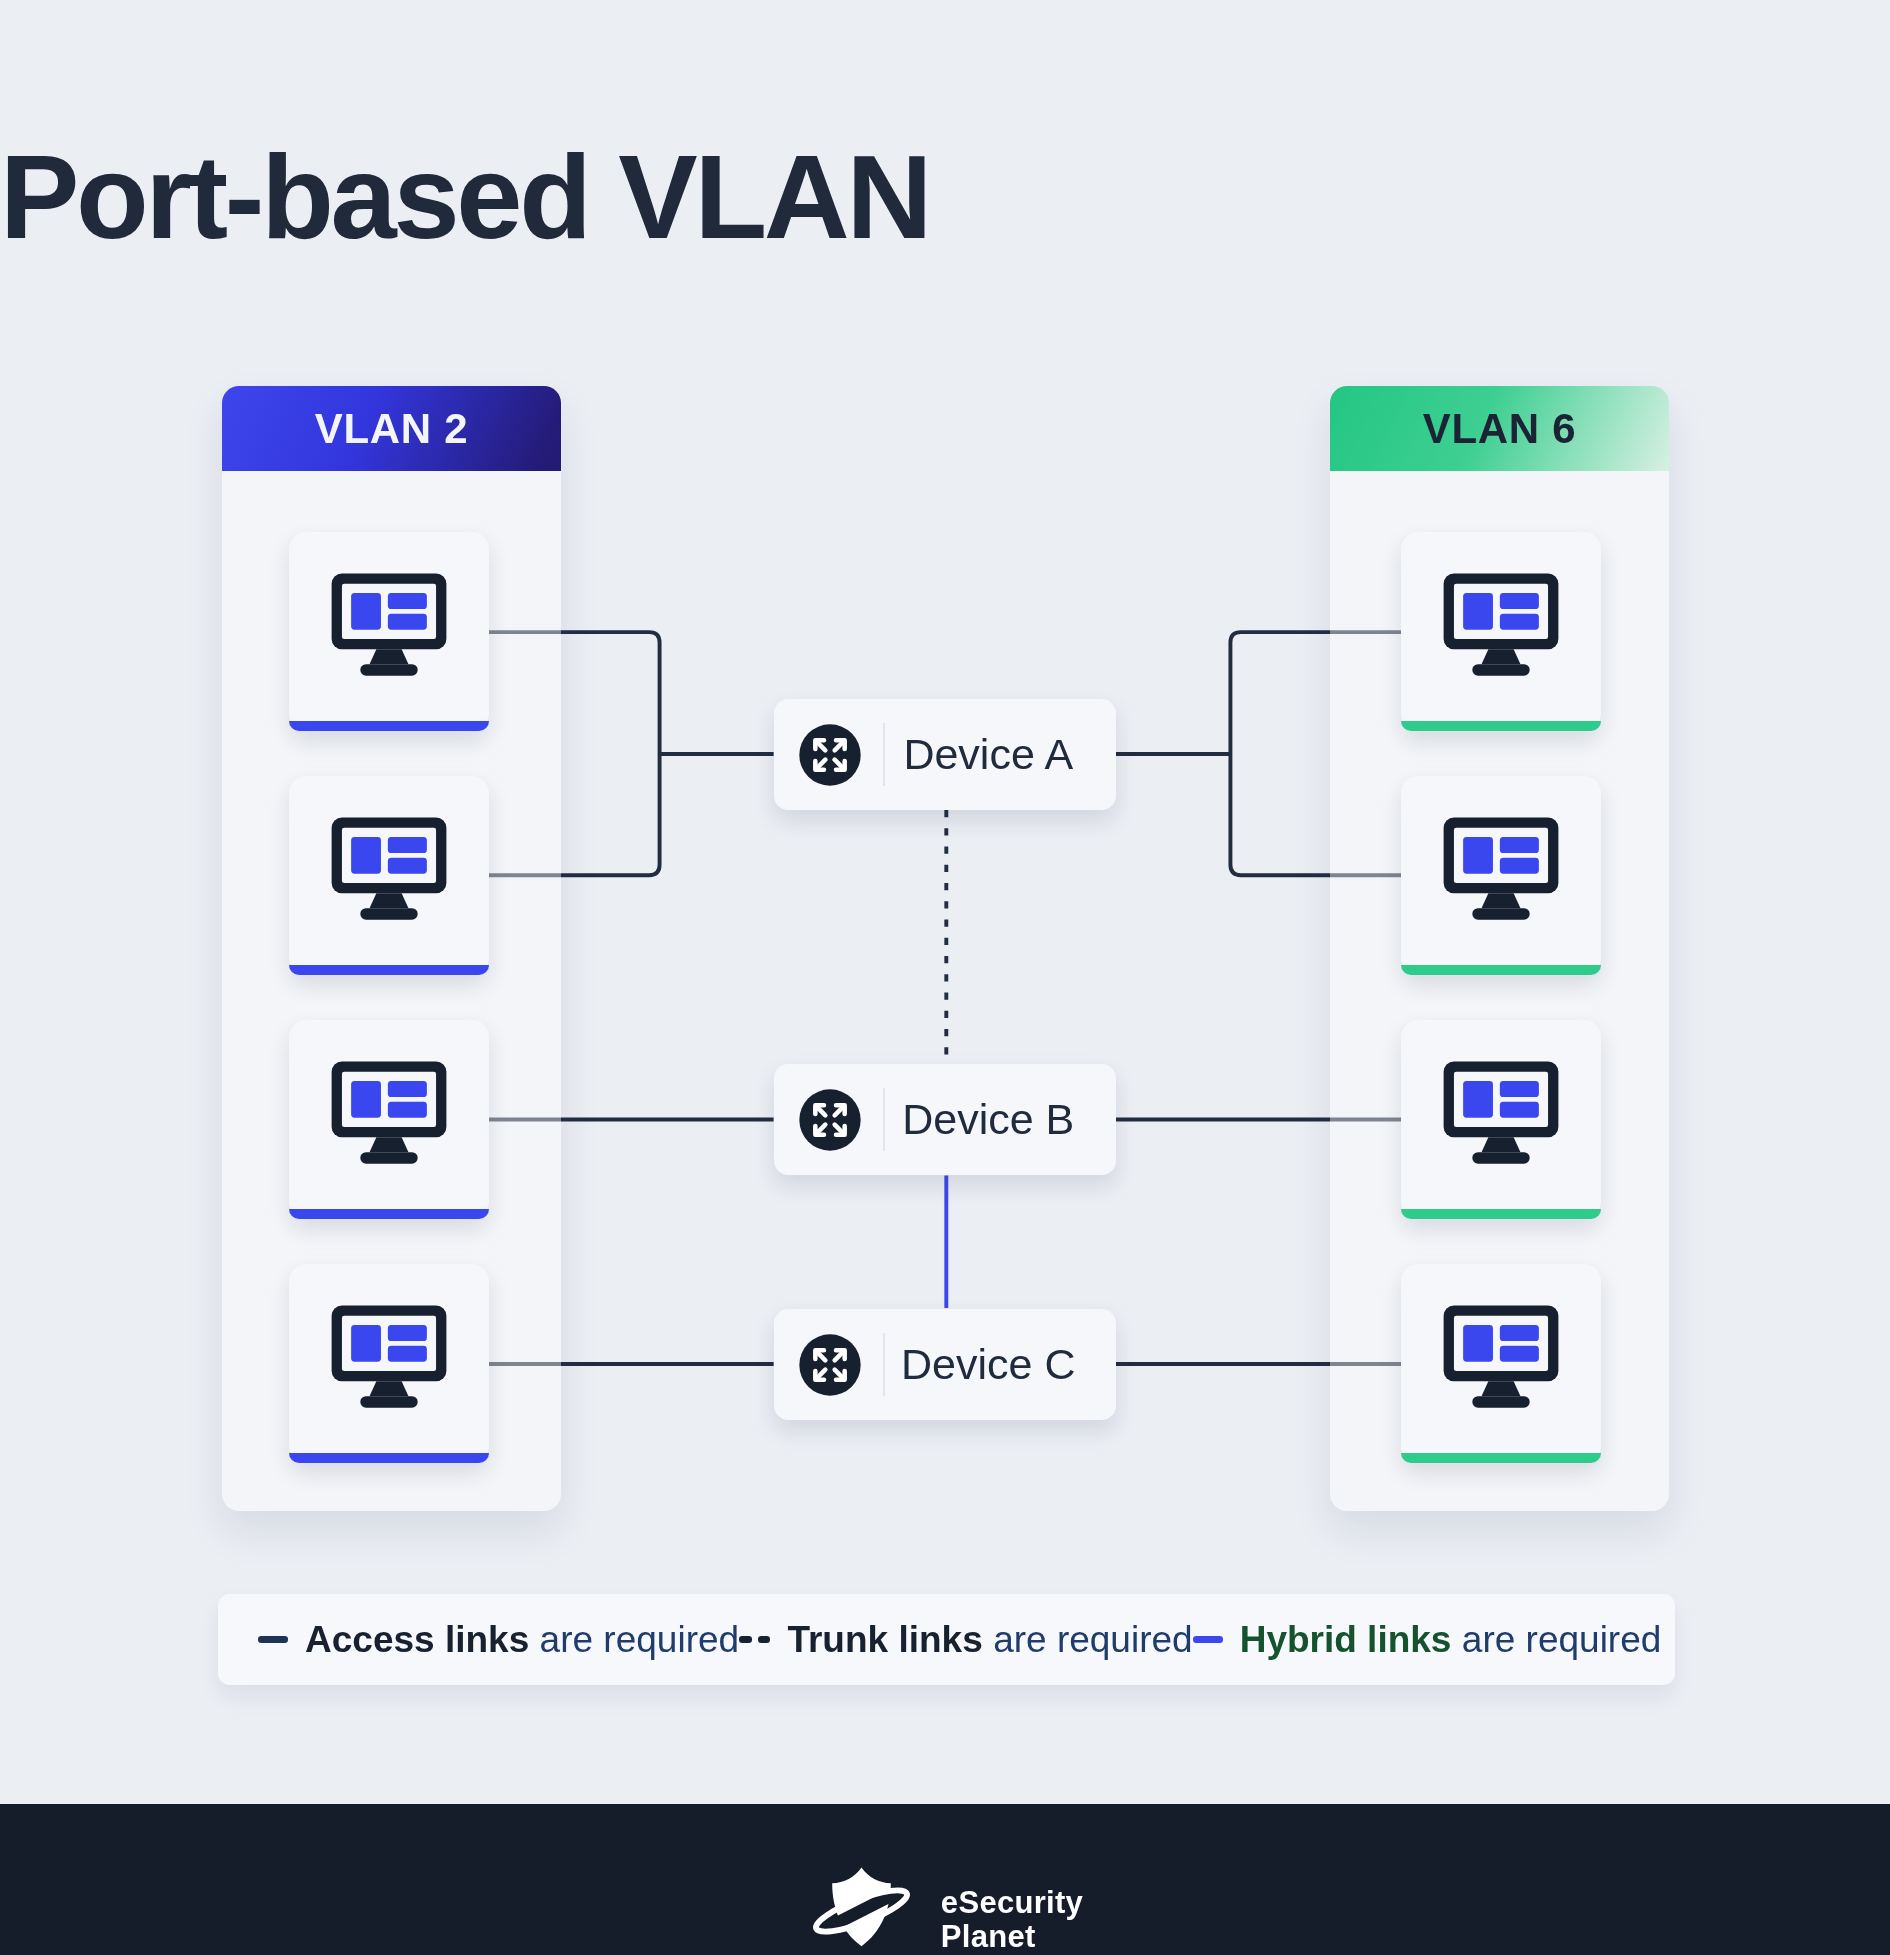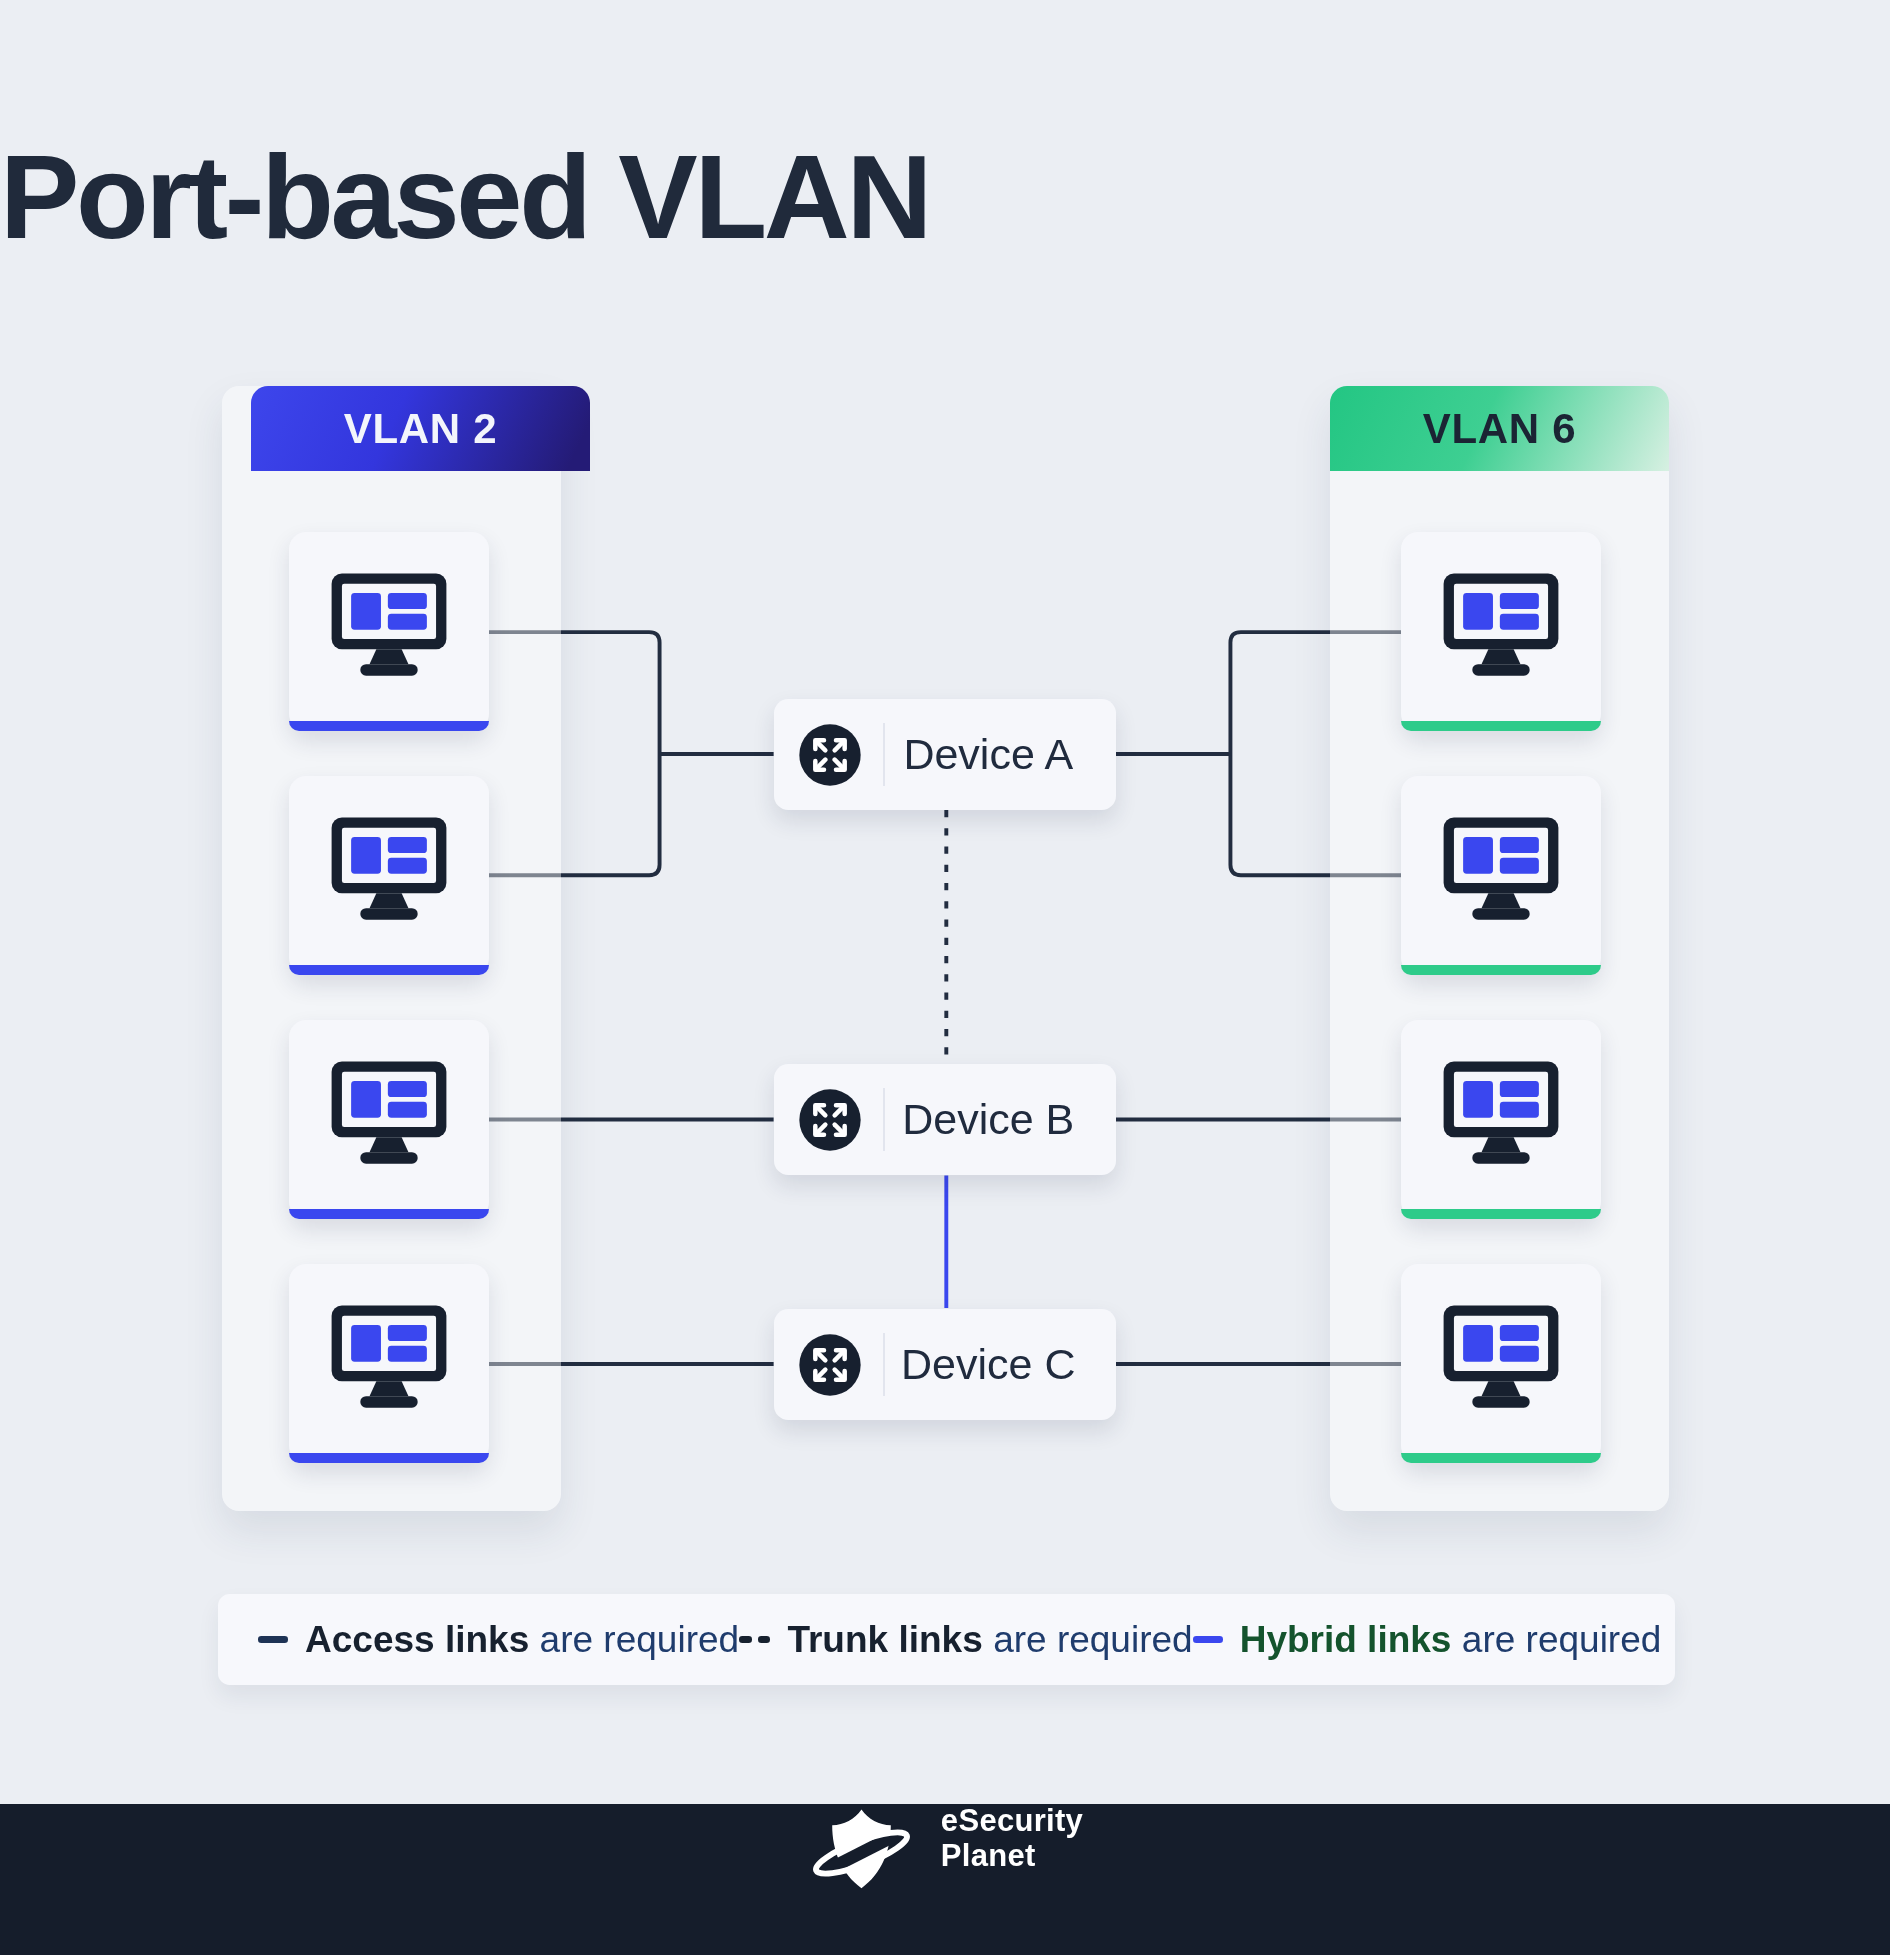--- a/index.html
+++ b/index.html
@@ -22,21 +22,20 @@
   .panel.left{left:222px}
   .panel.right{left:1330px}
   .panel-header{
     position:absolute;top:0;left:0;width:100%;height:85px;
     border-radius:17px 17px 0 0;display:flex;align-items:center;justify-content:center;
     font-size:42px;font-weight:700;letter-spacing:0.7px;
   }
   .panel.left .panel-header{
     background:linear-gradient(115deg,#3d46ec 0%,#3336dd 42%,#241b76 94%);
     color:#f3f5fb;
-    margin-left:29px;
   }
   .panel.right .panel-header{
     background:linear-gradient(115deg,#23c683 0%,#3ecf92 45%,#d7f0e2 100%);
     color:#1b2434;
   }
   
   .pc-card{
     position:absolute;width:200px;height:199px;background:#f6f7fb;border-radius:17px;
     box-shadow:0 10.4px 22px rgba(30,40,75,0.12);
   }
@@ -69,21 +68,21 @@
   .legend-item .bold{font-weight:700;color:#17212f;margin-right:10.4px;}
   .marker{display:inline-flex;align-items:center;margin-right:17px;}
   .marker .dash{display:inline-block;height:7.2px;border-radius:3.3px;}
   .marker.solid-dark .dash{width:30px;background:#1e3355;}
   .marker.solid-blue .dash{width:30px;background:#3a47ef;}
   .marker.dashed-dark .dash{width:12.4px;background:#17212f;}
   .marker.dashed-dark .dash + .dash{margin-left:6.5px;}
   
   .footer{
     position:absolute;left:0;top:1804px;width:100%;height:151px;background:#151d2b;
-    display:flex;align-items:flex-start;justify-content:center;gap:25px;
+    display:flex;align-items:flex-end;justify-content:center;gap:25px;
   }
   .brand-icon{width:109px;height:93px;flex:0 0 auto;}
   .brand-text{color:#ffffff;font-size:31px;font-weight:700;line-height:1.12;letter-spacing:0.3px;}
 </style>
 </head>
 <body>
 
 <div class="canvas">
 
   <svg width="0" height="0" style="position:absolute" aria-hidden="true">

